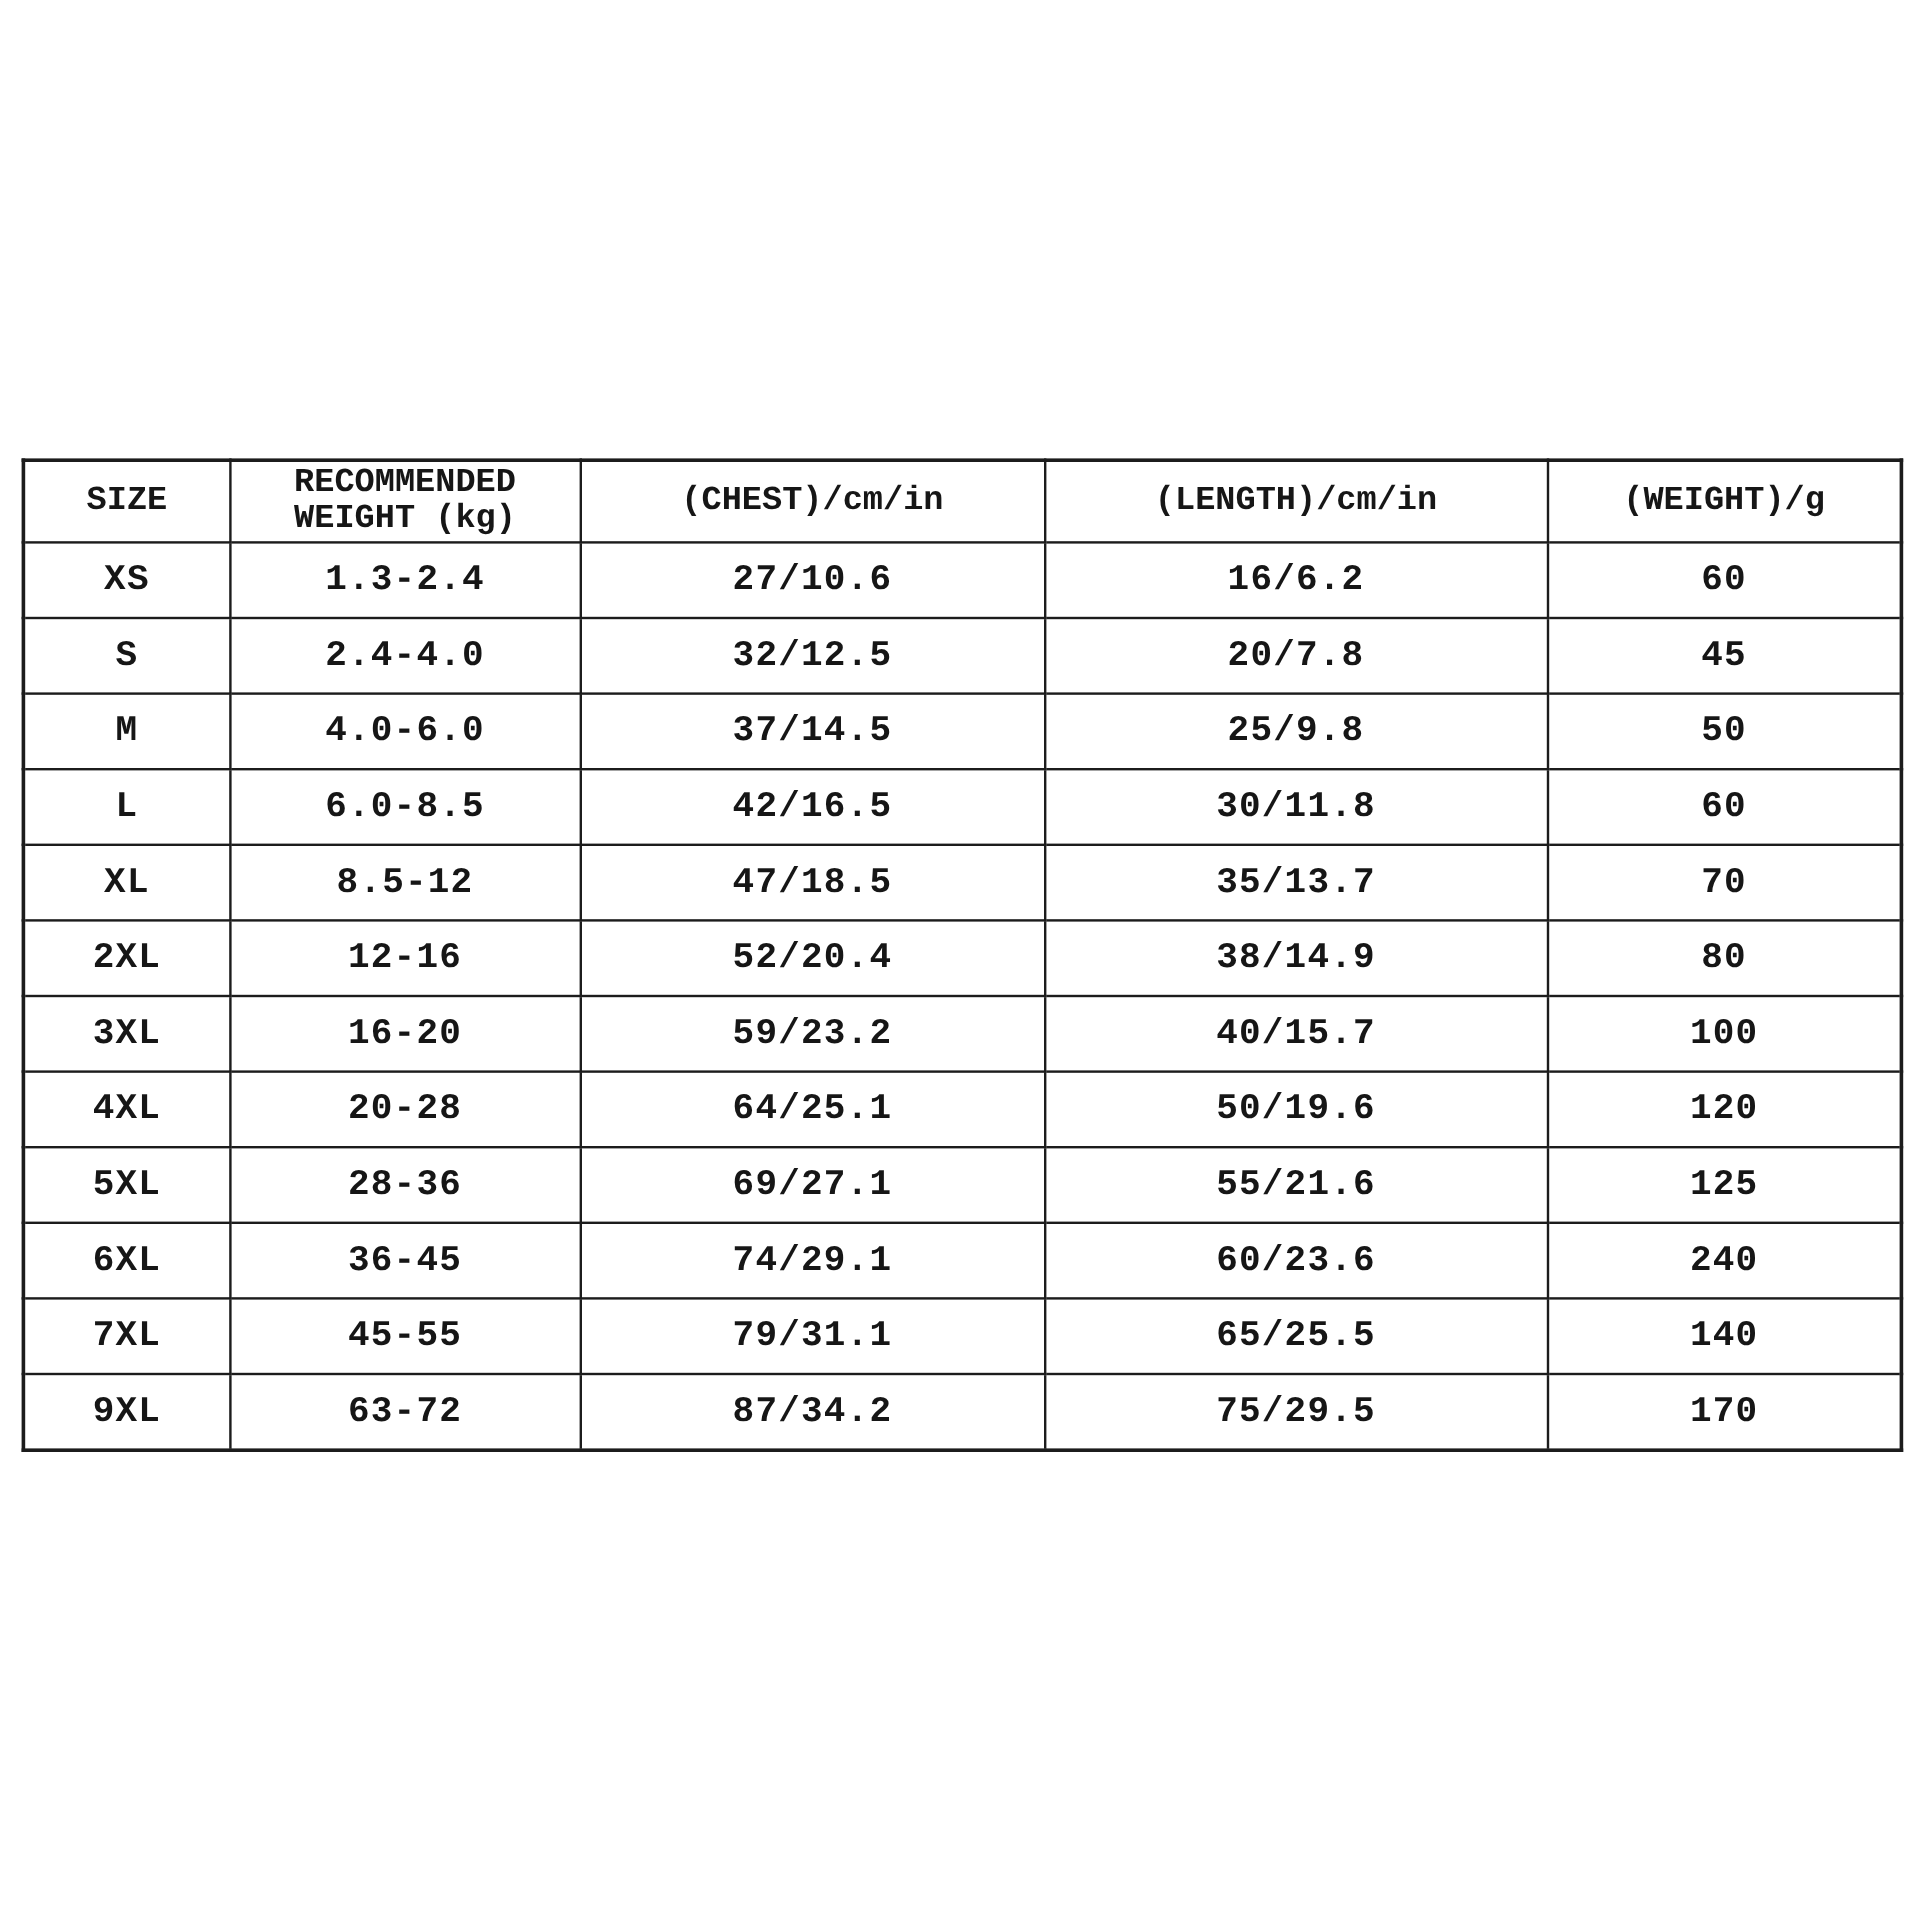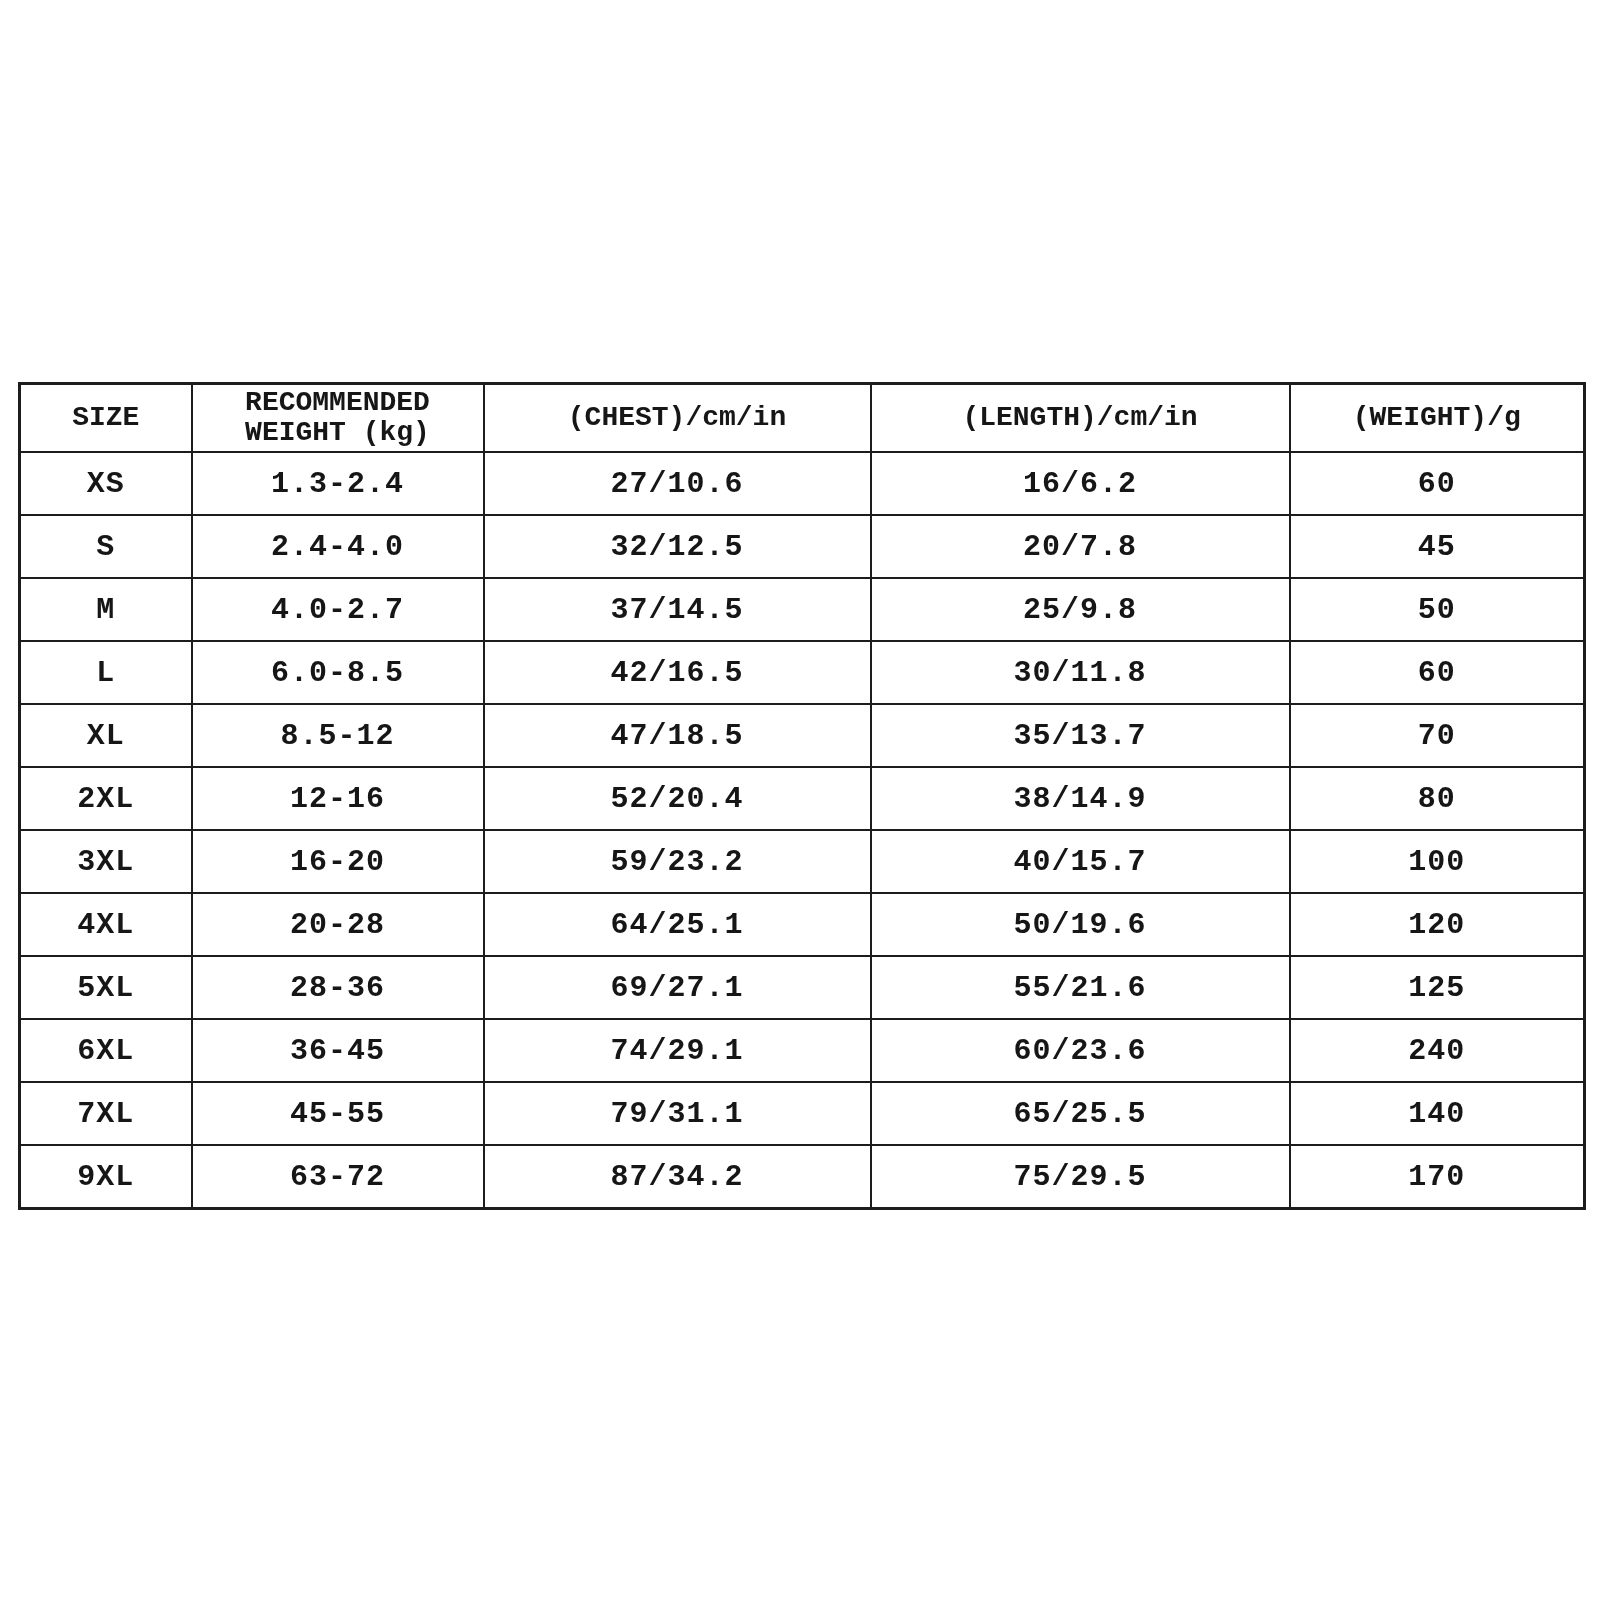--- a/index.html
+++ b/index.html
@@ -80,21 +80,21 @@
   </tr>
         <tr>
     <td>S</td>
     <td>2.4-4.0</td>
     <td>32/12.5</td>
     <td>20/7.8</td>
     <td>45</td>
   </tr>
         <tr>
     <td>M</td>
-    <td>4.0-2.7</td>
+    <td>4.0-6.0</td>
     <td>37/14.5</td>
     <td>25/9.8</td>
     <td>50</td>
   </tr>
         <tr>
     <td>L</td>
     <td>6.0-8.5</td>
     <td>42/16.5</td>
     <td>30/11.8</td>
     <td>60</td>

